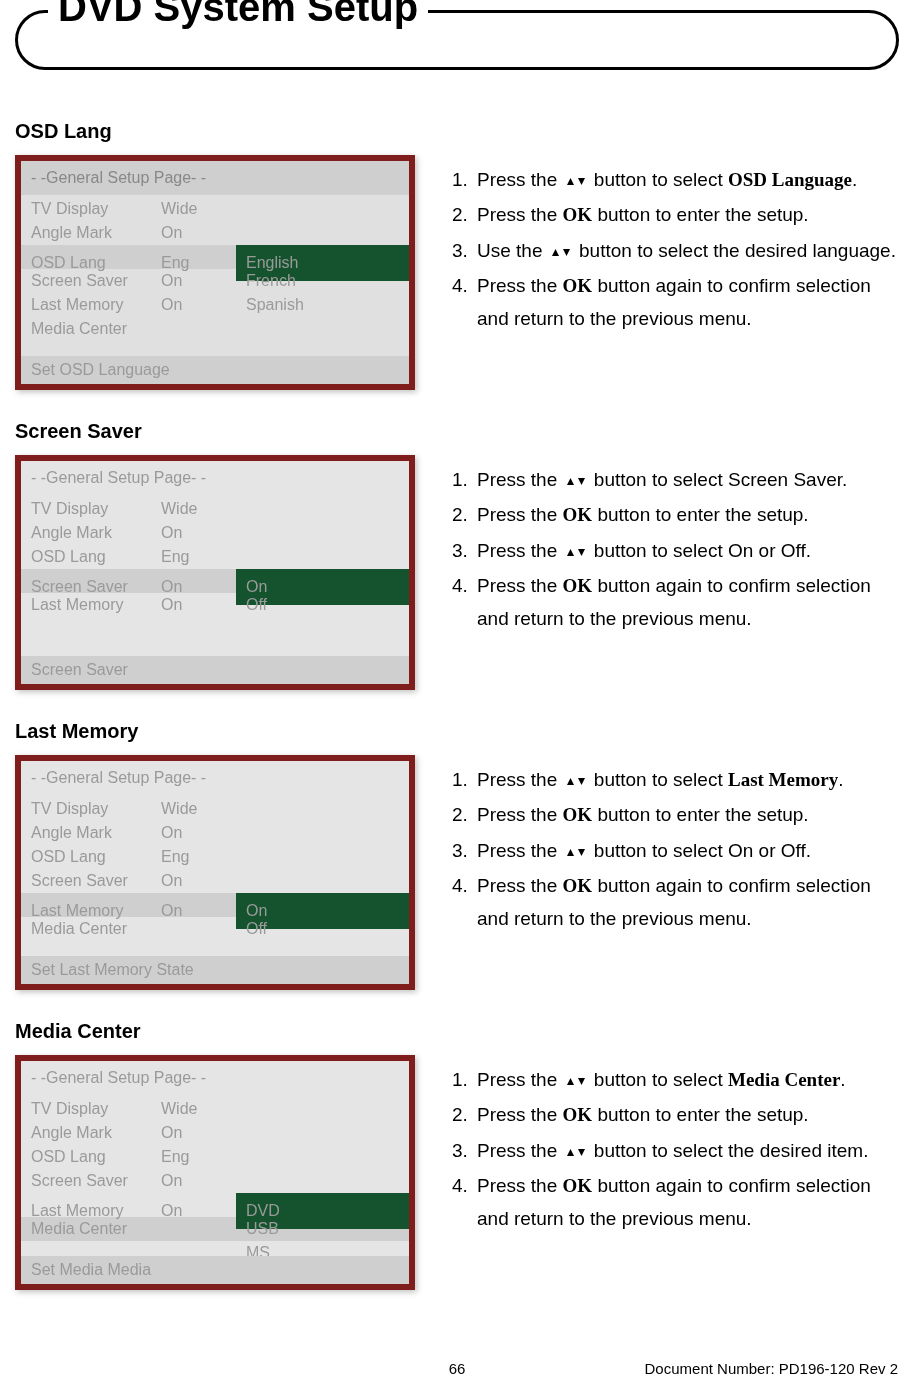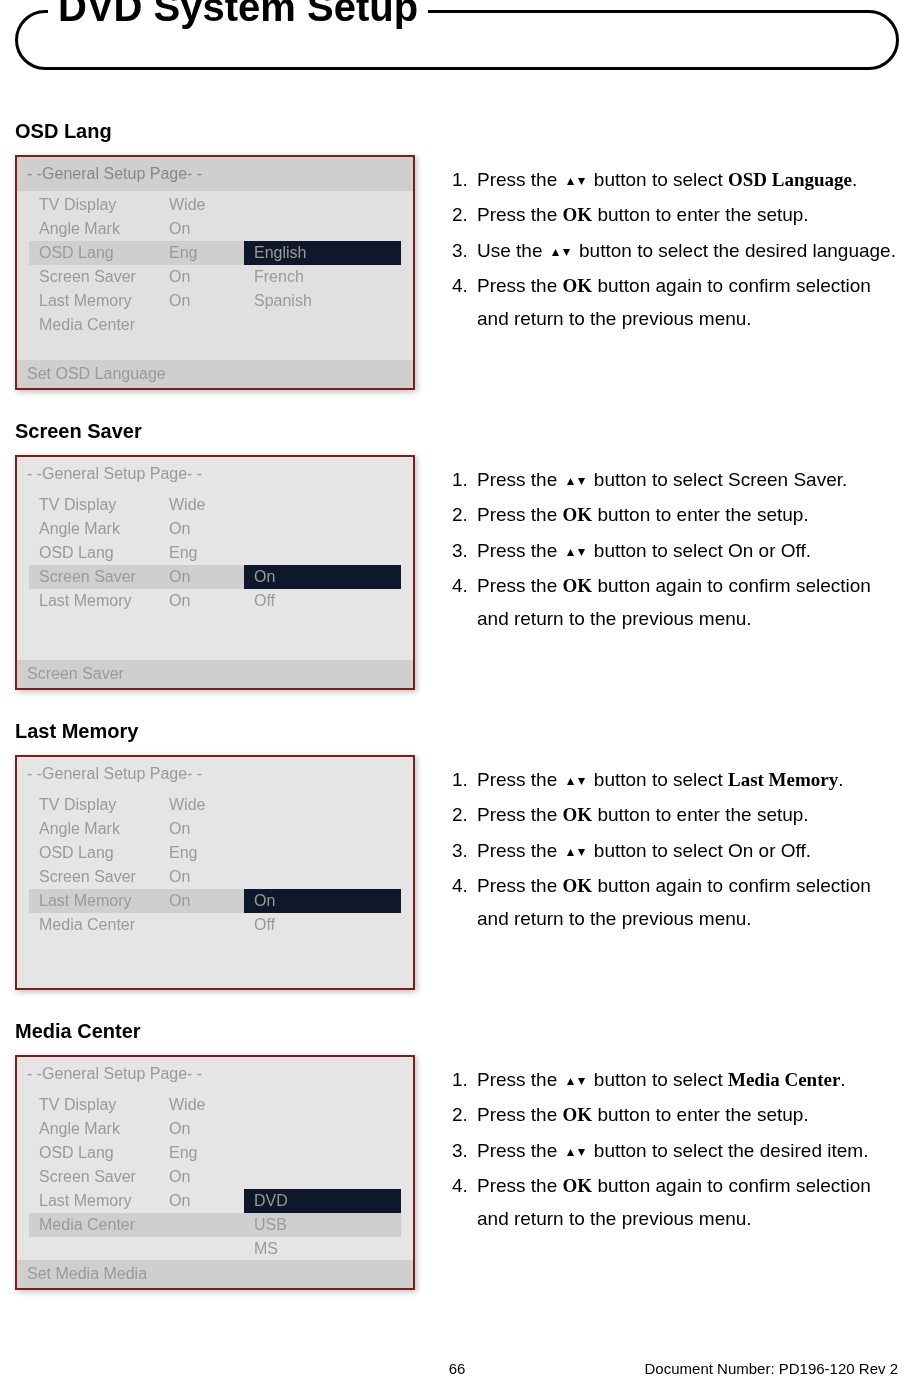--- a/index.html
+++ b/index.html
@@ -32,43 +32,43 @@
   .section-heading {
     font-size: 20px;
     font-weight: bold;
     margin: 0 0 12px 0;
   }
   .row { display: flex; gap: 30px; align-items: flex-start; }
   .menu-box {
     width: 400px;
     height: 235px;
     background: #e5e5e5;
-    border: 2px solid #7f1d1d;
+    border: 6px solid #7f1d1d;
     box-shadow: 2px 2px 6px rgba(0,0,0,0.25);
     font-family: Arial, sans-serif;
     color: #9a9a9a;
     font-size: 16px;
     position: relative;
   }
   .menu-box.box-a { background: #e0e0e0; }
   .menu-box.box-a .menu-title { background:#cfcfcf; color:#888; }
   .menu-title {
     padding: 8px 10px;
     font-size: 16px;
   }
-  .menu-list { padding: 2px 12px; }
+  .menu-list { padding: 2px 0; }
   .menu-row {
     display: grid;
     grid-template-columns: 130px 85px 1fr;
     align-items: center;
     height: 24px;
     padding: 0 10px;
   }
   .menu-row.hl { background: #cfcfcf; }
-  .menu-row .opt.hl { background:#0f172a; margin-left:-10px; margin-right:-10px; padding:0 10px; height:24px; display:flex; align-items:center;}
+  .menu-row .opt.hl { background:#14532d; margin-left:-10px; margin-right:-10px; padding:0 10px; height:36px; display:flex; align-items:center;}
   .menu-row .opt { }
   .menu-footer {
     position: absolute;
     bottom: 0; left: 0; right: 0;
     height: 28px;
     background: #cfcfcf;
     display: flex; align-items: center;
     padding: 12px 10px;
   }
   .steps {
@@ -248,20 +248,21 @@
               <span>Last Memory</span>
               <span>On</span>
               <span class="opt hl">On</span>
             </div>
             <div class="menu-row">
               <span>Media Center</span>
               <span></span>
               <span class="opt">Off</span>
             </div>
           </div>
+          <div class="menu-footer">Set Last Memory State</div>
         </div>
         <div class="steps">
           <ol>
             <li>Press the <span class="arrow-icons"><svg width="11" height="11">
                   <polygon points="5.5,2 2,9 9,9" fill="#000"></polygon>
                 </svg><svg width="11" height="11">
                   <polygon points="2,2 9,2 5.5,9" fill="#000"></polygon>
                 </svg></span> button to select <span class="b">Last Memory</span>.</li>
             <li>Press the <span class="b">OK</span> button to enter the setup.</li>
             <li>Press the <span class="arrow-icons"><svg width="11" height="11">

